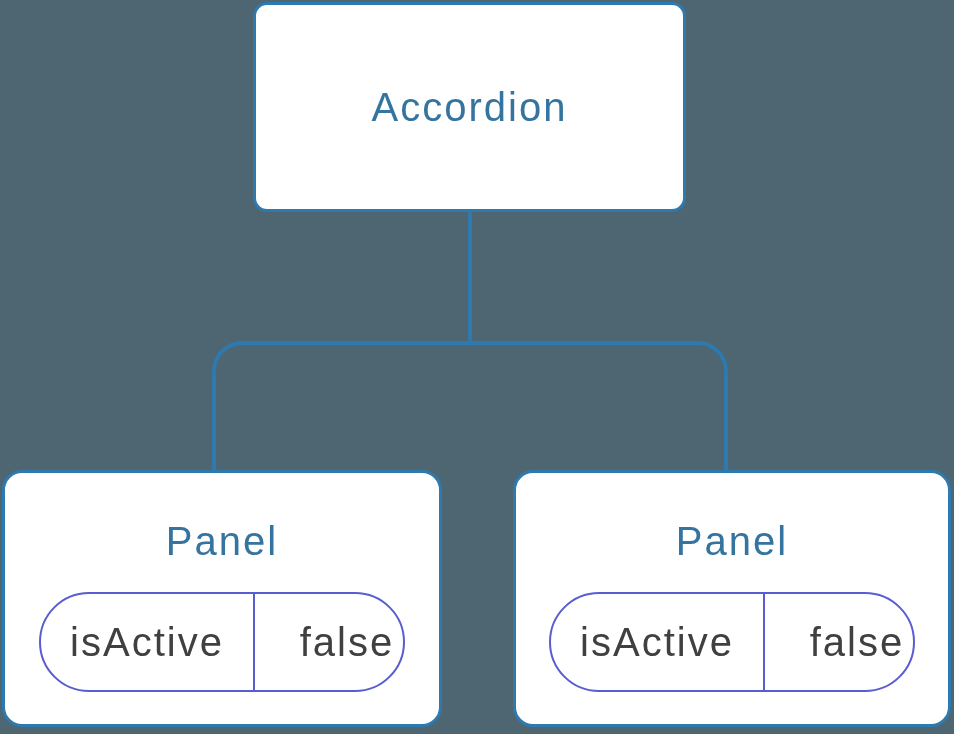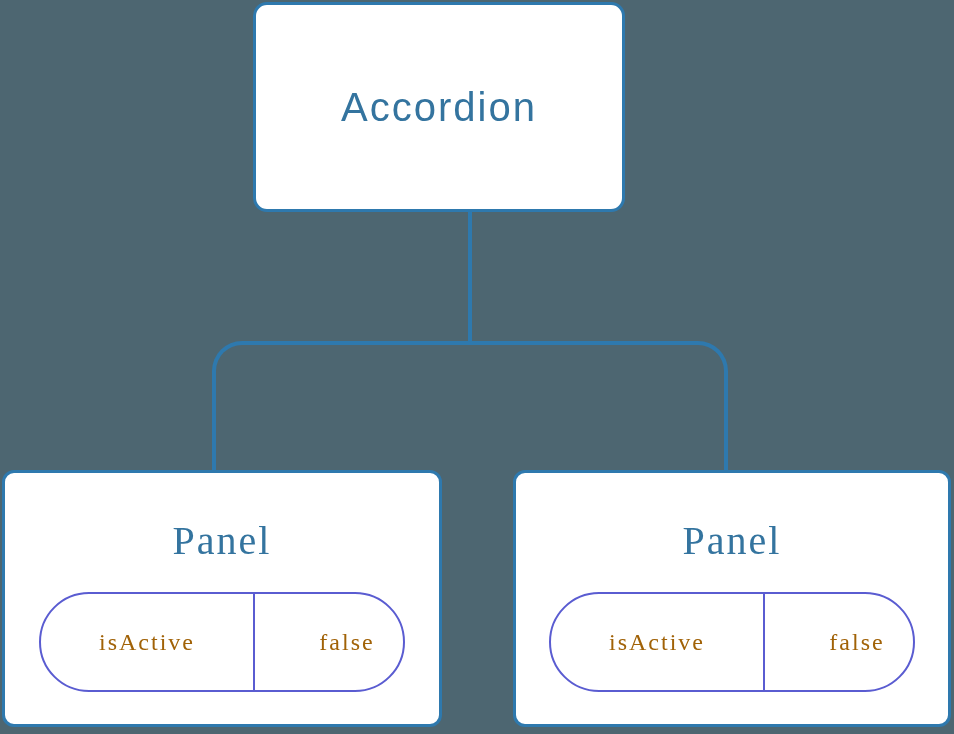--- a/index.html
+++ b/index.html
@@ -17,21 +17,21 @@
   .node {
     position: absolute;
     background: #ffffff;
     border: 3px solid #2e79ae;
     border-radius: 14px;
     box-sizing: border-box;
   }
   .root-node {
     left: 253px;
     top: 2px;
-    width: 372px;
+    width: 433px;
     height: 210px;
     display: flex;
     align-items: center;
     justify-content: center;
   }
   .node-title {
     color: #34749f;
     font-size: 40px;
     font-weight: 500;
     letter-spacing: 2px;
@@ -52,22 +52,21 @@
     width: 516px;
     height: 129px;
     border: 4px solid #2e79ae;
     border-bottom: none;
     border-radius: 30px 30px 0 0;
     box-sizing: border-box;
   }
   .panel-node {
     top: 470px;
     height: 257px;
-    border-radius: 12px;
-    font-family: Liberation Serif, serif;
+    border-radius: 20px;
   }
   .panel-left {
     left: 2px;
     width: 440px;
   }
   .panel-right {
     left: 513px;
     width: 438px;
   }
   .panel-title {
@@ -89,22 +88,22 @@
     border-radius: 50px;
     box-sizing: border-box;
     display: flex;
     overflow: hidden;
     background: transparent;
   }
   .pill-cell {
     display: flex;
     align-items: center;
     justify-content: center;
-    color: #a16207;
-    font-size: 24px;
+    color: #404040;
+    font-size: 40px;
     font-weight: 500;
     letter-spacing: 2px;
     white-space: nowrap;
   }
   .pill-key {
     width: 212px;
   }
   .pill-divider {
     width: 2px;
     height: 100%;

